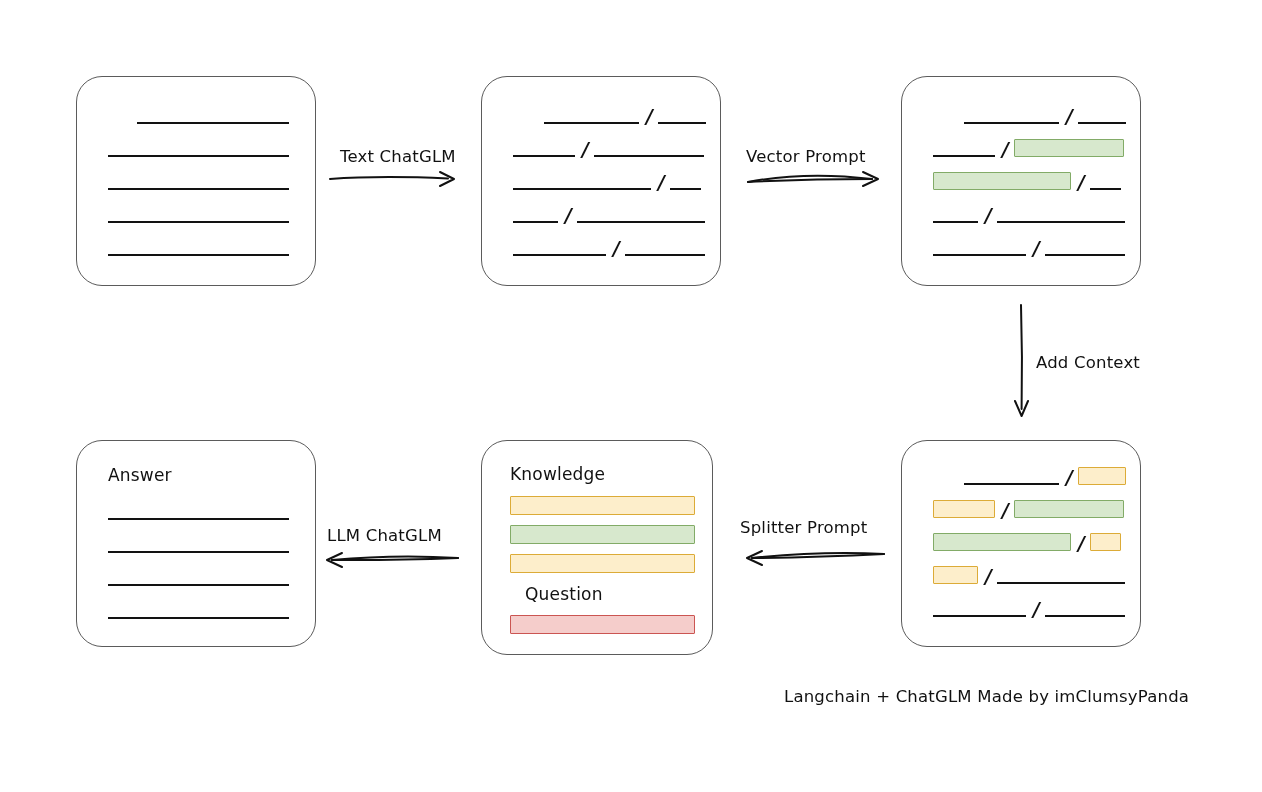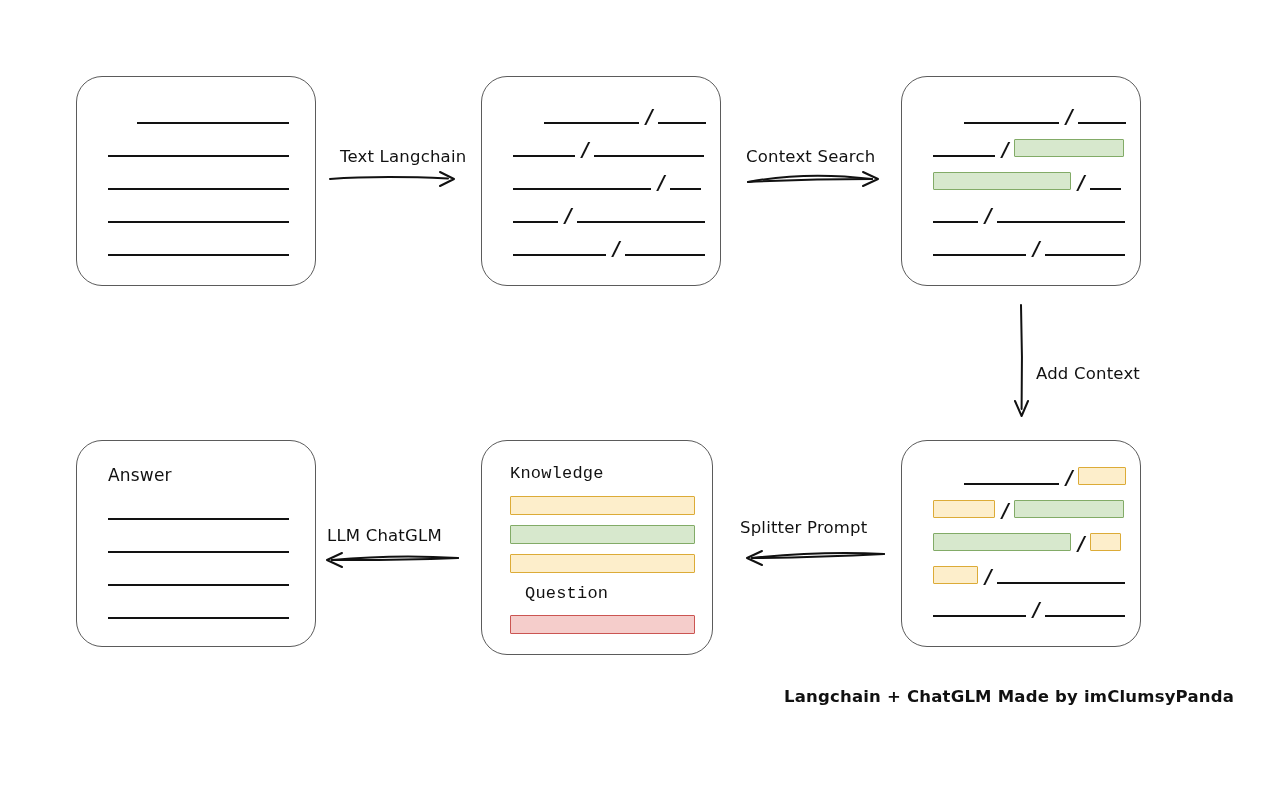--- a/index.html
+++ b/index.html
@@ -122,21 +122,21 @@
   <div class="doc-box" style="left:76px; top:76px; width:240px; height:210px;">
     <div class="box-lines">
         <div class="seg" style="left: 60px; top: 45px; width: 152px;"></div>
         <div class="seg" style="left: 31px; top: 78px; width: 181px;"></div>
         <div class="seg" style="left: 31px; top: 111px; width: 181px;"></div>
         <div class="seg" style="left: 31px; top: 144px; width: 181px;"></div>
         <div class="seg" style="left: 31px; top: 177px; width: 181px;"></div>
       </div>
   </div>
 
-  <div class="arrow-label" style="left:340px; top:147px;">Text Langchain</div>
+  <div class="arrow-label" style="left:340px; top:147px;">Text ChatGLM</div>
   <svg class="arrow-svg" style="left:330px; top:168px;" width="134" height="22" viewBox="0 0 134 22">
     <path d="M0 11 Q 50 7.5 118 10.5"></path>
     <polyline points="110,4 124,11 110,18"></polyline>
   </svg>
 
   <div class="doc-box" style="left:481px; top:76px; width:240px; height:210px;">
     <div class="box-lines">
         <div class="seg" style="left: 62px; top: 45px; width: 95px;"></div>
         <span class="slash" style="left: 164px; top: 30px;">/</span>
         <div class="seg" style="left: 176px; top: 45px; width: 48px;"></div>
@@ -148,21 +148,21 @@
         <div class="seg" style="left: 188px; top: 111px; width: 31px;"></div>
         <div class="seg" style="left: 31px; top: 144px; width: 45px;"></div>
         <span class="slash" style="left: 83px; top: 129px;">/</span>
         <div class="seg" style="left: 95px; top: 144px; width: 128px;"></div>
         <div class="seg" style="left: 31px; top: 177px; width: 93px;"></div>
         <span class="slash" style="left: 131px; top: 162px;">/</span>
         <div class="seg" style="left: 143px; top: 177px; width: 80px;"></div>
       </div>
   </div>
 
-  <div class="arrow-label" style="left:746px; top:147px;">Context Search</div>
+  <div class="arrow-label" style="left:746px; top:147px;">Vector Prompt</div>
   <svg class="arrow-svg" style="left:748px; top:168px;" width="140" height="22" viewBox="0 0 140 22">
     <path d="M0 14 Q 58 3 124 11"></path>
     <path d="M0 14 Q 62 11 124 11"></path>
     <polyline points="115,4 130,11 115,18"></polyline>
   </svg>
 
   <div class="doc-box" style="left:901px; top:76px; width:240px; height:210px;">
     <div class="box-lines">
         <div class="seg" style="left: 62px; top: 45px; width: 95px;"></div>
         <span class="slash" style="left: 164px; top: 30px;">/</span>
@@ -175,21 +175,21 @@
         <div class="seg" style="left: 188px; top: 111px; width: 31px;"></div>
         <div class="seg" style="left: 31px; top: 144px; width: 45px;"></div>
         <span class="slash" style="left: 83px; top: 129px;">/</span>
         <div class="seg" style="left: 95px; top: 144px; width: 128px;"></div>
         <div class="seg" style="left: 31px; top: 177px; width: 93px;"></div>
         <span class="slash" style="left: 131px; top: 162px;">/</span>
         <div class="seg" style="left: 143px; top: 177px; width: 80px;"></div>
       </div>
   </div>
 
-  <div class="arrow-label" style="left:1036px; top:364px;">Add Context</div>
+  <div class="arrow-label" style="left:1036px; top:353px;">Add Context</div>
   <svg class="arrow-svg" style="left:1011px; top:305px;" width="22" height="116" viewBox="0 0 22 116">
     <path d="M10 0 Q 11.6 52 10.6 104"></path>
     <polyline points="4,96 10.6,111 17,96"></polyline>
   </svg>
 
   <div class="doc-box" style="left:76px; top:440px; width:240px; height:207px;">
     <div class="box-title" style="left:31px; top:24px;">Answer</div>
     <div class="box-lines">
         <div class="seg" style="left: 31px; top: 77px; width: 181px;"></div>
         <div class="seg" style="left: 31px; top: 110px; width: 181px;"></div>
@@ -198,21 +198,21 @@
       </div>
   </div>
 
   <div class="arrow-label" style="left:327px; top:526px;">LLM ChatGLM</div>
   <svg class="arrow-svg" style="left:318px; top:547px;" width="148" height="22" viewBox="0 0 148 22">
     <path d="M140 11 Q 78 7 14 13"></path>
     <path d="M140 11 Q 74 13.5 14 13"></path>
     <polyline points="24,6 9,13 24,20"></polyline>
   </svg>
 
-  <div class="doc-box" style="left:481px; top:440px; width:232px; height:215px;font-family:Liberation Mono, monospace;">
+  <div class="doc-box" style="left:481px; top:440px; width:232px; height:215px;">
     <div class="box-title" style="left:28px; top:23px;">Knowledge</div>
     <div class="bar-group">
         <div class="bar yellow" style="left: 28px; top: 55px; width: 185px;"></div>
         <div class="bar green" style="left: 28px; top: 84px; width: 185px;"></div>
         <div class="bar yellow" style="left: 28px; top: 113px; width: 185px;"></div>
       </div>
     <div class="box-title" style="left:43px; top:143px;">Question</div>
     <div class="bar-group">
         <div class="bar red" style="left: 28px; top: 174px; width: 185px;"></div>
       </div>
@@ -238,15 +238,15 @@
         <div class="chip yellow" style="left: 188px; top: 92px; width: 31px;"></div>
         <div class="chip yellow" style="left: 31px; top: 125px; width: 45px;"></div>
         <span class="slash" style="left: 83px; top: 126px;">/</span>
         <div class="seg" style="left: 95px; top: 141px; width: 128px;"></div>
         <div class="seg" style="left: 31px; top: 174px; width: 93px;"></div>
         <span class="slash" style="left: 131px; top: 159px;">/</span>
         <div class="seg" style="left: 143px; top: 174px; width: 80px;"></div>
       </div>
   </div>
 
-  <div class="credit" style="left:784px; top:687px;font-weight:bold;">Langchain + ChatGLM Made by imClumsyPanda</div>
+  <div class="credit" style="left:784px; top:687px;">Langchain + ChatGLM Made by imClumsyPanda</div>
 
 </div>
 
 </body></html>

